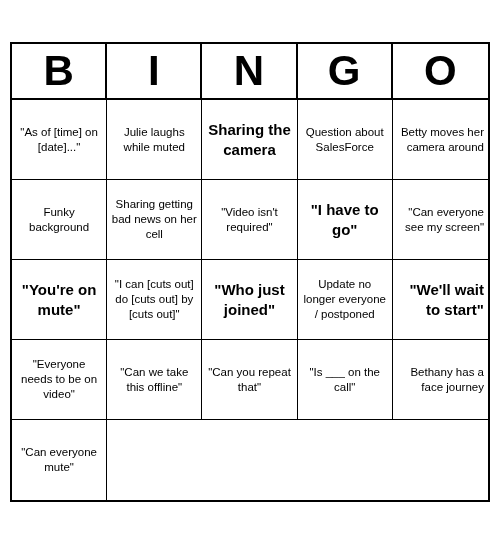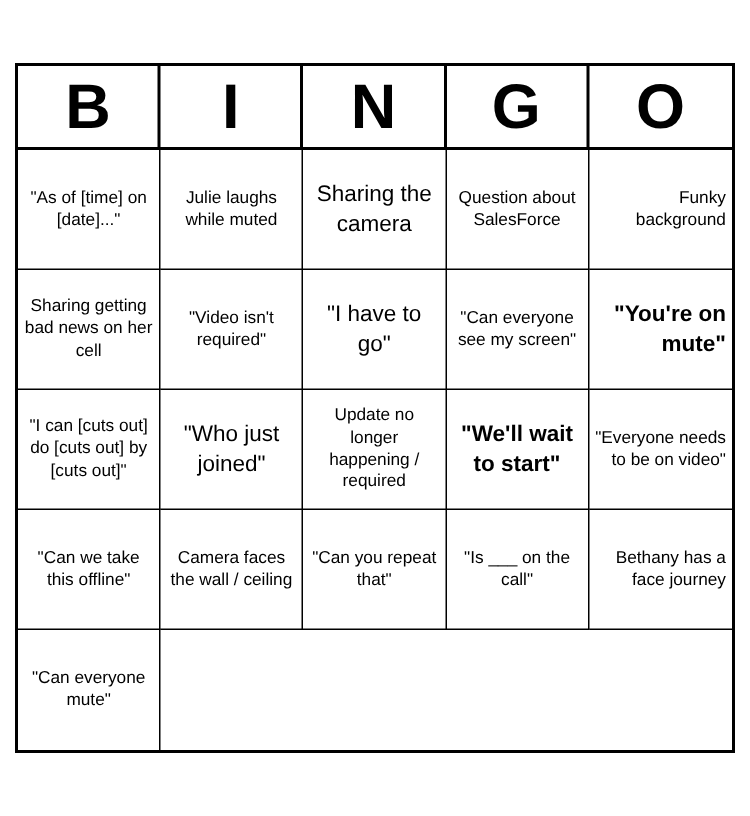--- a/index.html
+++ b/index.html
@@ -52,21 +52,21 @@
     }
     .bingo-cell:nth-child(5n) {
       border-right: none;
       text-align: right;
     }
     .bingo-cell:nth-child(n+21) {
       border-bottom: none;
     }
     .bingo-cell.large-text {
       font-size: 15px;
-      font-weight: normal;
+      font-weight: bold;
     }
     .bingo-cell.bold {
       font-weight: bold;
     }
   </style>
 </head>
 <body>
 
 <div class="bingo-card">
   <div class="bingo-header">
@@ -74,31 +74,31 @@
       <div class="bingo-header-cell">I</div>
       <div class="bingo-header-cell">N</div>
       <div class="bingo-header-cell">G</div>
       <div class="bingo-header-cell">O</div>
     </div>
   <div class="bingo-grid">
   <div class="bingo-cell">"As of [time] on [date]..."</div>
       <div class="bingo-cell">Julie laughs while muted</div>
       <div class="bingo-cell large-text">Sharing the camera</div>
       <div class="bingo-cell">Question about SalesForce</div>
+      <div class="bingo-cell">Betty moves her camera around</div>
       <div class="bingo-cell">Funky background</div>
       <div class="bingo-cell">Sharing getting bad news on her cell</div>
       <div class="bingo-cell">"Video isn't required"</div>
       <div class="bingo-cell large-text">"I have to go"</div>
       <div class="bingo-cell">"Can everyone see my screen"</div>
       <div class="bingo-cell large-text bold">"You're on mute"</div>
       <div class="bingo-cell">"I can [cuts out] do [cuts out] by [cuts out]"</div>
       <div class="bingo-cell large-text">"Who just joined"</div>
-      <div class="bingo-cell">Update no longer happening / required</div>
+      <div class="bingo-cell">Update no longer everyone / postponed</div>
       <div class="bingo-cell large-text bold">"We'll wait to start"</div>
       <div class="bingo-cell">"Everyone needs to be on video"</div>
       <div class="bingo-cell">"Can we take this offline"</div>
-      <div class="bingo-cell">Camera faces the wall / ceiling</div>
       <div class="bingo-cell">"Can you repeat that"</div>
       <div class="bingo-cell">"Is ___ on the call"</div>
       <div class="bingo-cell">Bethany has a face journey</div>
       <div class="bingo-cell">"Can everyone mute"</div>
     </div>
 </div>
 
 </body></html>

